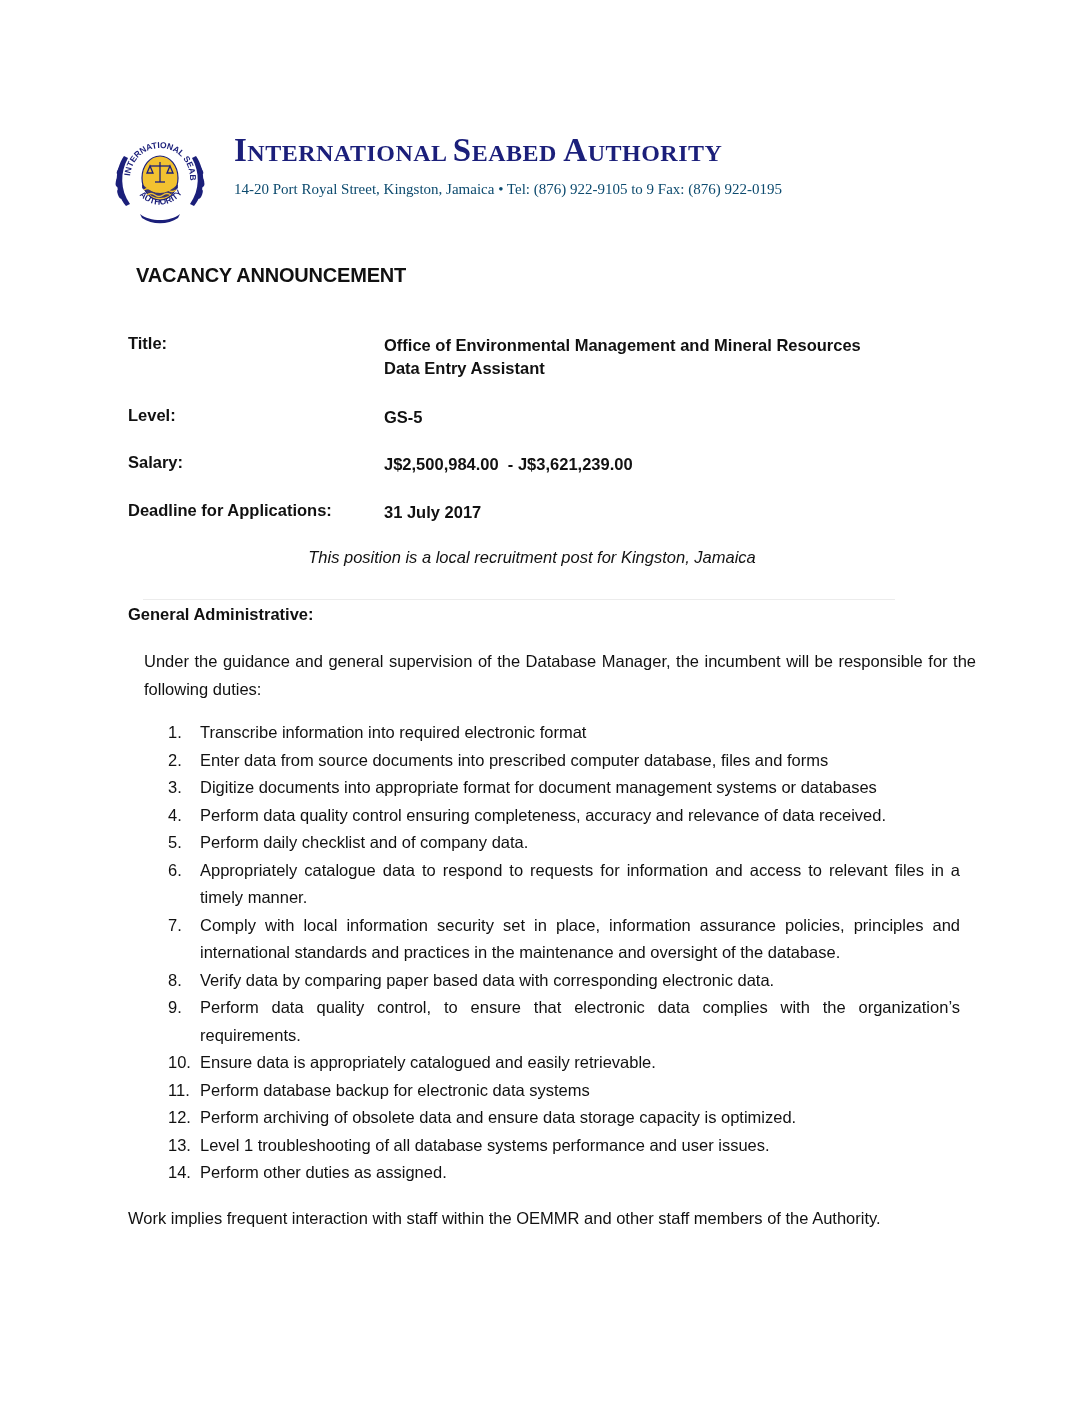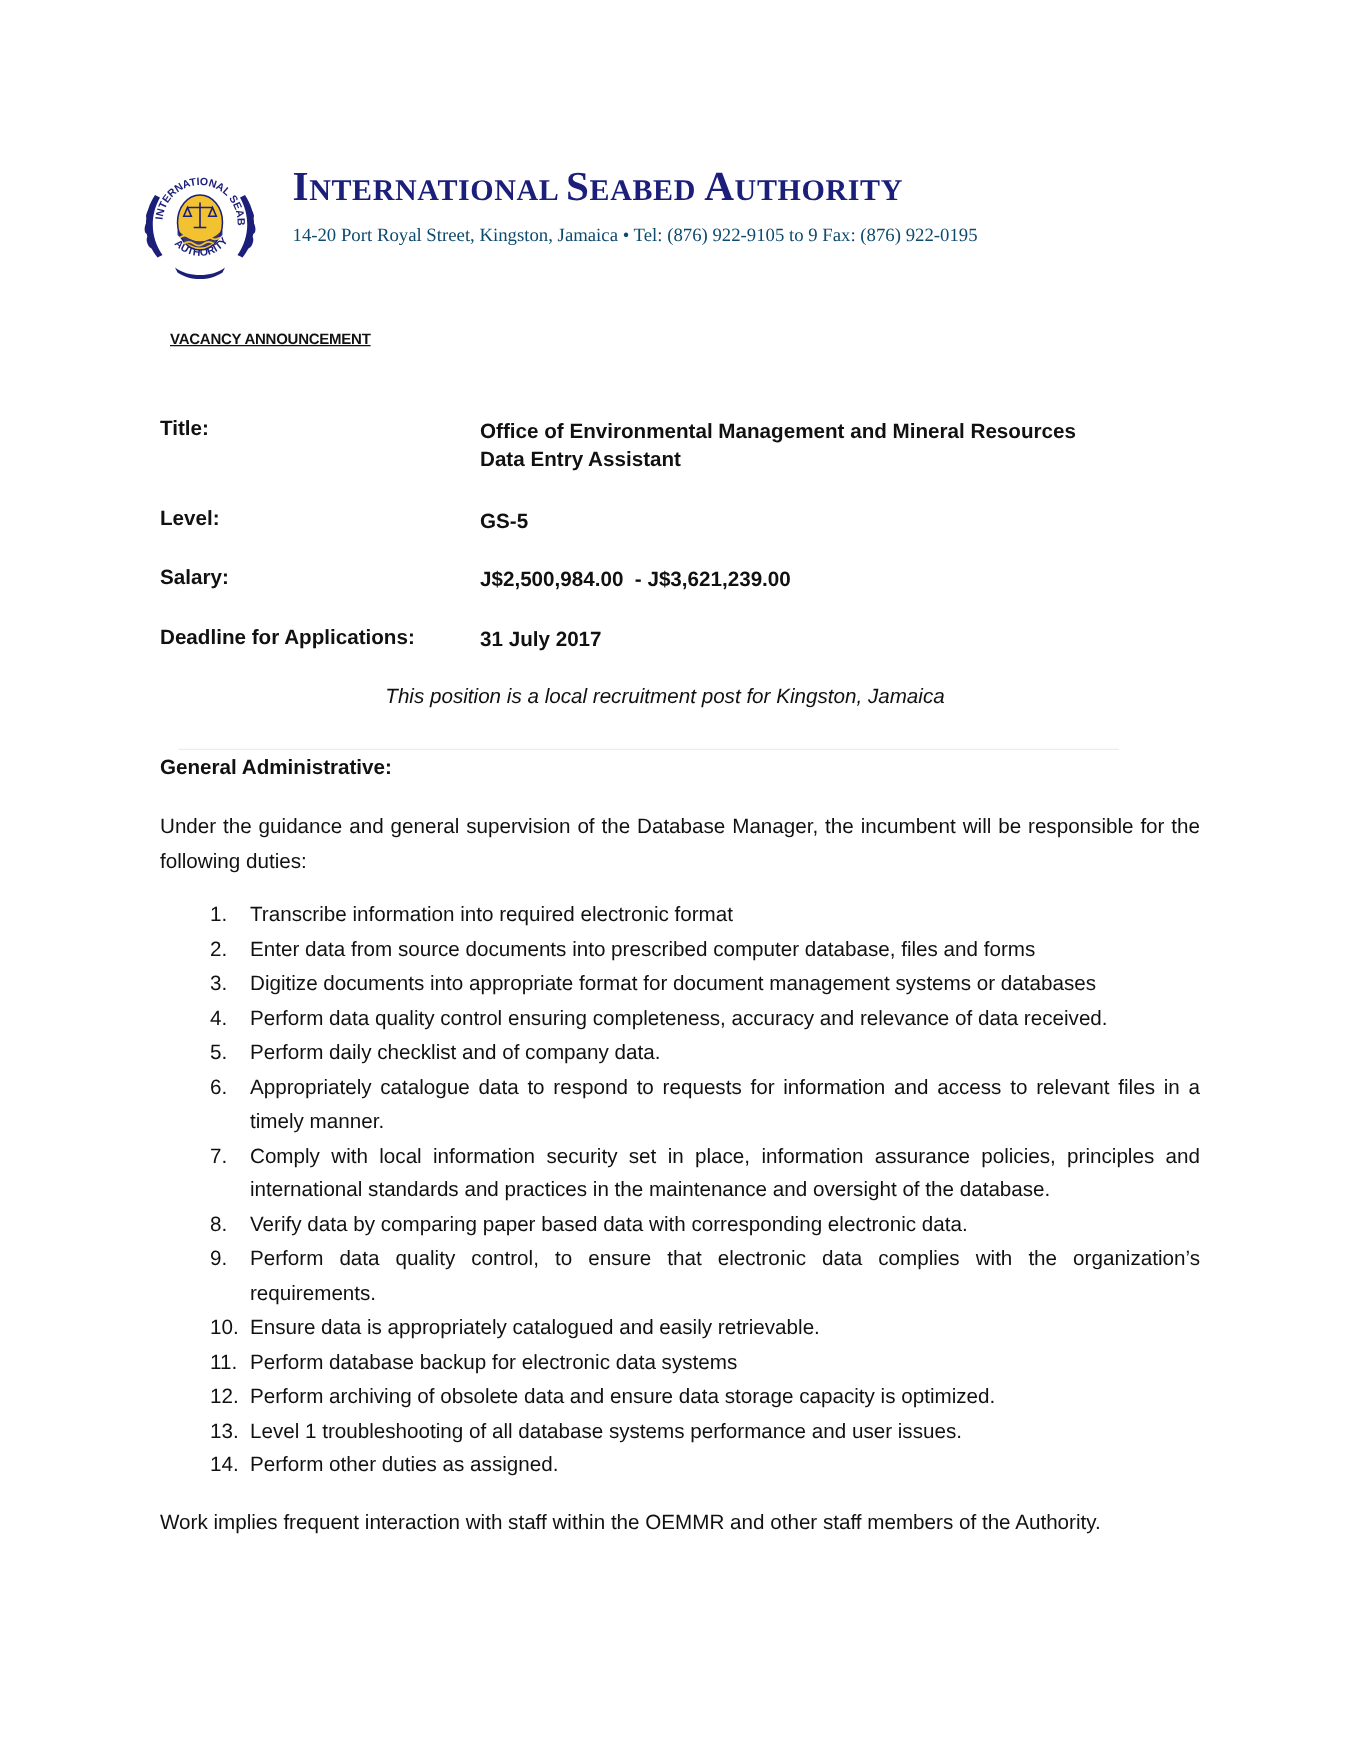--- a/index.html
+++ b/index.html
@@ -12,35 +12,35 @@
       position: absolute; left: 124px; top: 10px;
       font-family: "Liberation Serif", serif; font-weight: bold; color: #1b1f7a;
       font-size: 24px; letter-spacing: 0.5px; white-space: nowrap;
     }
     .org-name .cap { font-size: 33px; }
     .org-address {
       position: absolute; left: 124px; top: 59px;
       font-family: "Liberation Serif", serif; color: #0c4a6e; font-size: 15px; white-space: nowrap;
     }
 
-    .vacancy-heading { position: absolute; left: 136px; top: 264px; font-size: 12px; font-weight: bold; letter-spacing: -0.2px; text-decoration: underline; }
+    .vacancy-heading { position: absolute; left: 136px; top: 264px; font-size: 20px; font-weight: bold; letter-spacing: -0.2px; }
 
     .field-row { position: absolute; left: 128px; font-size: 16.5px; font-weight: bold; }
     .field-label { position: absolute; left: 0; top: 0; white-space: nowrap; }
     .field-value { position: absolute; left: 256px; top: 0; white-space: nowrap; line-height: 23px; }
 
     .local-note { position: absolute; left: 0; width: 1088px; top: 548px; text-align: center; font-style: italic; font-size: 16.5px; padding-left: 0; }
     .local-note span { position: relative; left: 0; }
 
     .divider { position: absolute; left: 143px; top: 599px; width: 752px; height: 1px; background: #ececec; }
 
     .section-heading { position: absolute; left: 128px; top: 605px; font-size: 16.5px; font-weight: bold; text-align: center; }
 
     .para { position: absolute; left: 128px; width: 832px; font-size: 16.5px; line-height: 27.5px; text-align: justify; text-align-last: left; }
-    .intro { top: 648px; }
+    .intro { top: 648px; margin-left: 16px; }
     .closing { top: 1205px; }
 
     .duties { position: absolute; left: 128px; top: 719px; width: 832px; list-style: none; font-size: 16.5px; line-height: 27.5px; }
     .duty { position: relative; padding-left: 72px; text-align: justify; text-align-last: left; }
     .duty-num { position: absolute; left: 40px; width: 30px; text-align: left; }
     .duty-num.two { left: 40px; }
   </style>
 </head>
 <body>
 

